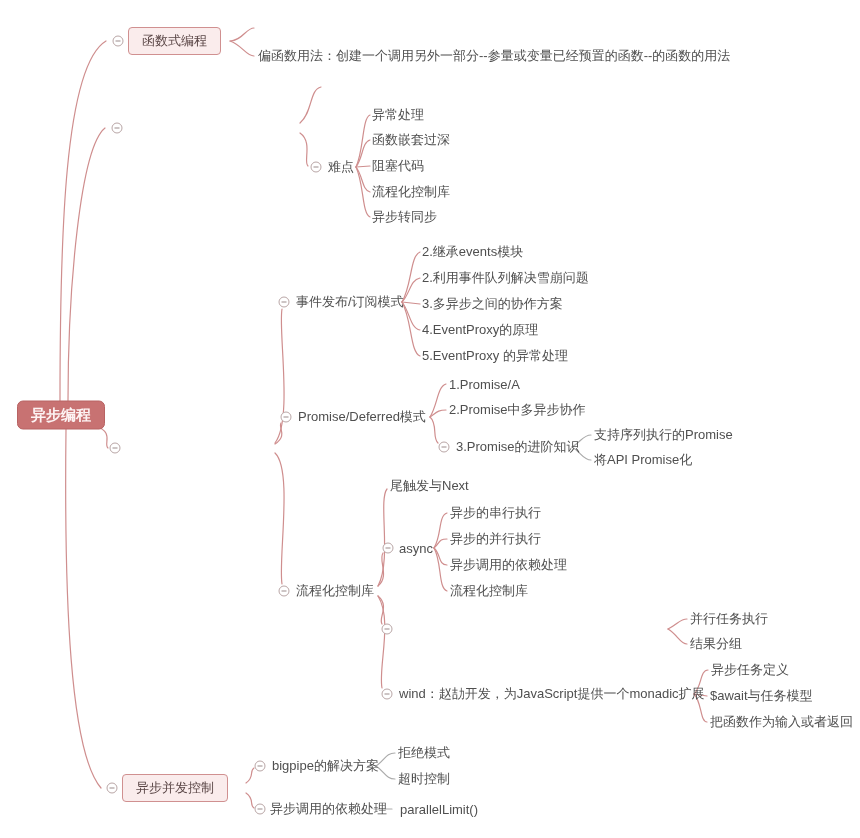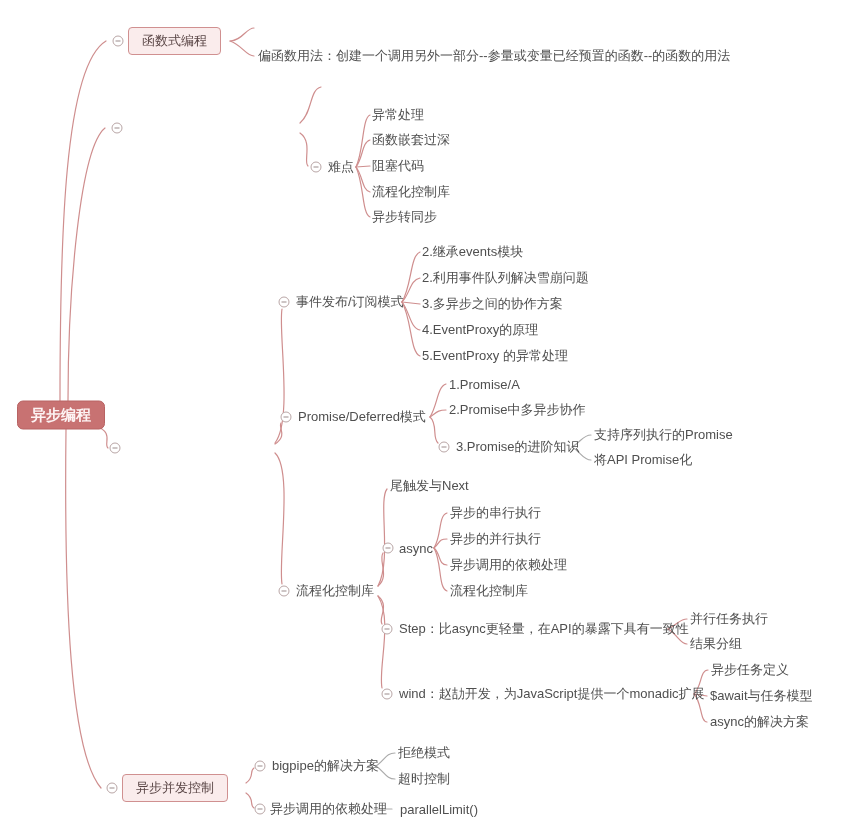--- a/index.html
+++ b/index.html
@@ -129,27 +129,26 @@
   <div class="node leaf" style="left:594px;top:435px">支持序列执行的Promise</div>
   <div class="node leaf" style="left:594px;top:460px">将API Promise化</div>
 
   <div class="node leaf" style="left:296px;top:591px">流程化控制库</div>
   <div class="node leaf" style="left:390px;top:486px">尾触发与Next</div>
   <div class="node leaf" style="left:399px;top:548px">async</div>
   <div class="node leaf" style="left:450px;top:513px">异步的串行执行</div>
   <div class="node leaf" style="left:450px;top:539px">异步的并行执行</div>
   <div class="node leaf" style="left:450px;top:565px">异步调用的依赖处理</div>
   <div class="node leaf" style="left:450px;top:591px">流程化控制库</div>
-  <div class="node leaf" style="left:399px;top:629px">Step：比async更轻量，在API的暴露下具有一致性</div>
   <div class="node leaf" style="left:690px;top:619px">并行任务执行</div>
   <div class="node leaf" style="left:690px;top:644px">结果分组</div>
   <div class="node leaf" style="left:399px;top:694px">wind：赵劼开发，为JavaScript提供一个monadic扩展</div>
   <div class="node leaf" style="left:711px;top:670px">异步任务定义</div>
   <div class="node leaf" style="left:710px;top:696px">$await与任务模型</div>
-  <div class="node leaf" style="left:710px;top:722px">async的解决方案</div>
+  <div class="node leaf" style="left:710px;top:722px">把函数作为输入或者返回</div>
 
   <div class="node leaf" style="left:272px;top:766px">bigpipe的解决方案</div>
   <div class="node leaf" style="left:398px;top:753px">拒绝模式</div>
   <div class="node leaf" style="left:398px;top:779px">超时控制</div>
   <div class="node leaf" style="left:270px;top:809px">异步调用的依赖处理</div>
   <div class="node leaf" style="left:400px;top:809px">parallelLimit()</div>
 
 </div>
 
 </body></html>

